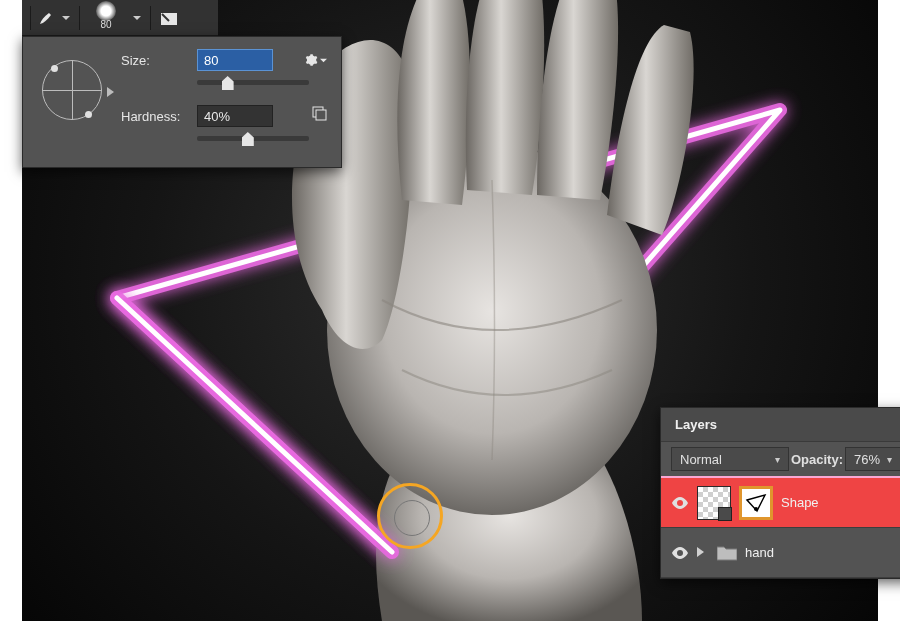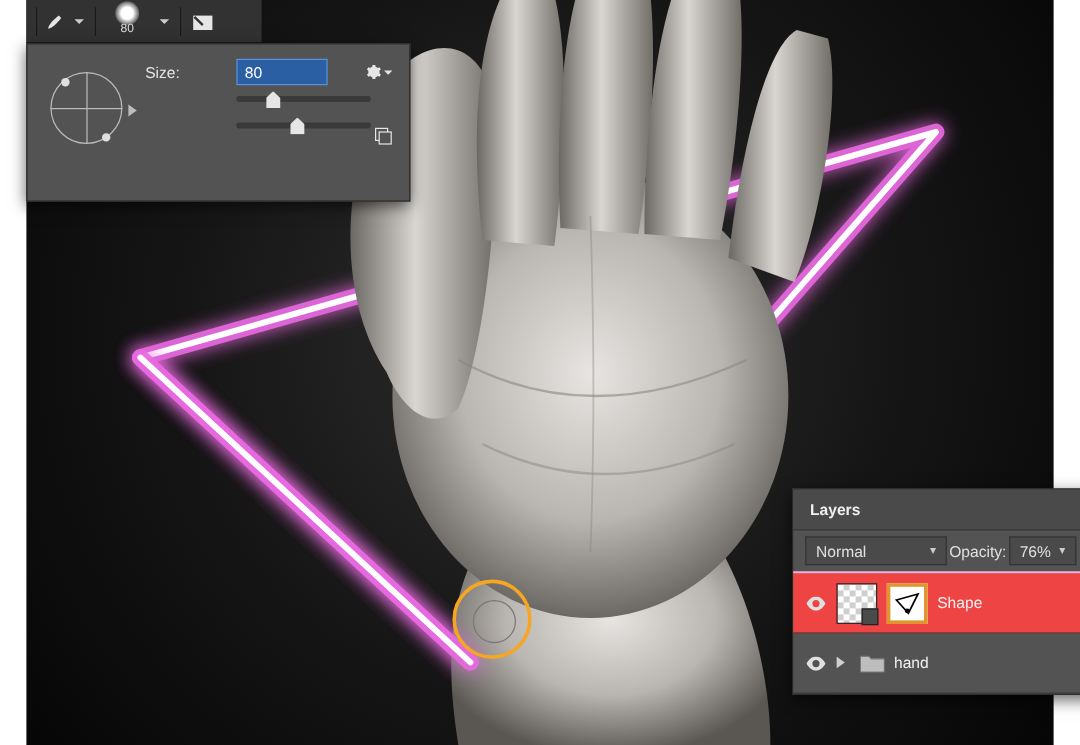--- a/index.html
+++ b/index.html
@@ -147,21 +147,21 @@
   .blend-row{
     height:36px;display:flex;align-items:center;gap:2px;padding:0 10px;
     border-bottom:2px solid #f9a8d4;
   }
   .select{
     height:24px;background:#4a4a4a;border:1px solid #333;
     display:flex;align-items:center;justify-content:space-between;
     padding:0 8px;color:#e0e0e0;cursor:pointer;
   }
   .blend-select{flex:0 0 118px;}
-  .opacity-label{color:#e0e0e0;}
+  .opacity-label{color:#e0e0e0;font-weight:bold;}
   .opacity-select{flex:0 0 56px;}
   .chev{font-size:10px;color:#ccc;}
 
   .layer-row{
     height:50px;display:flex;align-items:center;gap:8px;
     padding:0 10px;
     border-bottom:1px solid #3d3d3d;
   }
   .layer-row.selected{background:#ef4444;}
   .eye{width:18px;display:flex;justify-content:center;color:#e0e0e0;cursor:pointer;}
@@ -298,20 +298,24 @@
         <svg width="7" height="7" viewBox="0 0 8 8">
             <path d="M0 2l4 4 4-4z" fill="#e6e6e6"></path>
           </svg>
       </span>
     </div>
     <div class="slider-row">
       <div class="slider-track"></div>
       <div class="slider-thumb" style="left:22%"></div>
     </div>
 
+    <div class="field-row" style="margin-top:6px">
+      <span class="field-label">Hardness:</span>
+      <input class="num-input" value="40%" style="">
+    </div>
     <div class="slider-row">
       <div class="slider-track"></div>
       <div class="slider-thumb" style="left:40%"></div>
     </div>
   </div>
 
   <span class="corner-icon">
     <svg width="16" height="16" viewBox="0 0 16 16">
         <rect x="2" y="2" width="10" height="10" fill="none" stroke="#e6e6e6"></rect>
         <rect x="5" y="5" width="10" height="10" fill="#535353" stroke="#e6e6e6"></rect>

